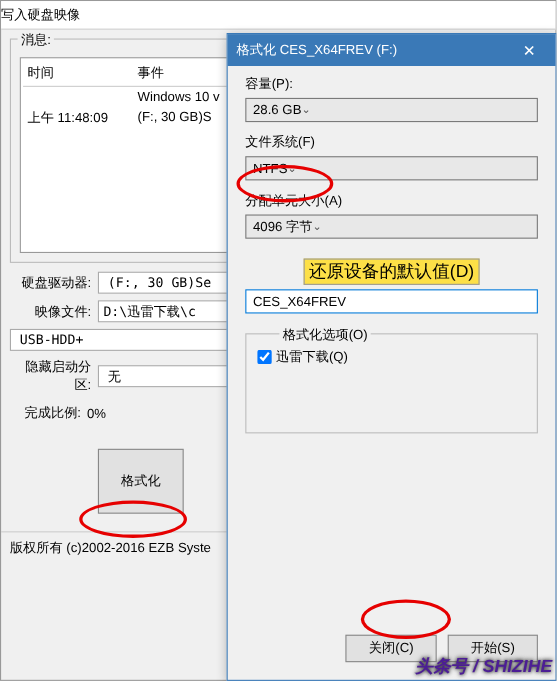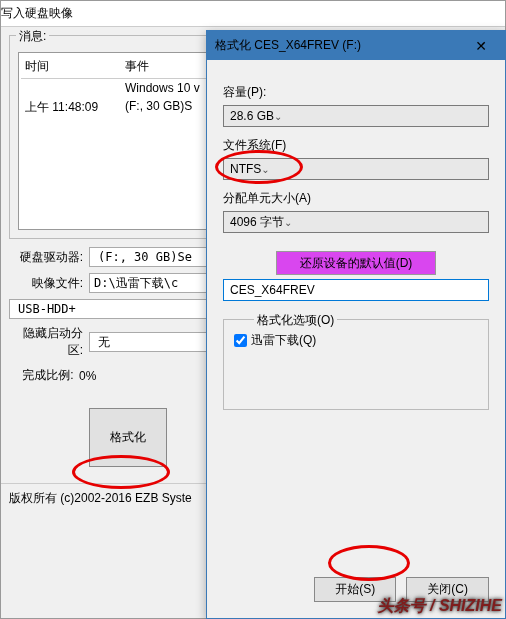--- a/index.html
+++ b/index.html
@@ -28,48 +28,48 @@
     .progress-label { width: 70px; padding-left: 8px; text-align: center; }
     .progress-pct { width: 30px; }
     
     .bottom-row { margin: 24px 0 8px; padding-left: 80px; }
     .btn { background: #e1e1e1; border: 1px solid #888; padding: 20px 20px; font-size: 12px; cursor: pointer; font-family: inherit; }
     
     .copyright { padding: 6px 8px; border-top: 1px solid #ccc; font-size: 12px; }
     
     
     .modal { position: absolute; left: 206px; top: 30px; width: 300px; height: 589px; background: #f0f0f0; border: 1px solid #3a79b7; box-shadow: 0 3px 10px rgba(0,0,0,0.3); }
-    .modal-titlebar { background: #3a79b7; color: #000000; padding: 6px 8px; display: flex; justify-content: space-between; align-items: center; font-size: 12px; }
+    .modal-titlebar { background: #3a79b7; color: #ffffff; padding: 6px 8px; display: flex; justify-content: space-between; align-items: center; font-size: 12px; }
     .close-x { width: 32px; text-align: center; cursor: pointer; font-size: 14px; }
-    .modal-body { padding: 20px 16px; }
+    .modal-body { padding: 4px 16px; }
     
     .field-label { font-size: 12px; margin-bottom: 4px; margin-top: 10px; }
     .field-label:first-child { margin-top: 4px; }
     .dropdown { width: 100%; height: 22px; border: 1px solid #7a7a7a; background: #e8e8e8; padding: 2px 6px; font-size: 12px; display: flex; justify-content: flex-start; align-items: center; cursor: pointer; }
     .dropdown-arrow { font-size: 10px; color: #555; }
     .text-input { width: 100%; height: 22px; border: 1px solid #0078d7; background: #fff; padding: 2px 6px; font-size: 12px; outline: none; }
     
-    .wide-btn { width: 160px; height: 24px; background: #d946ef; border: 1px solid #999; font-size: 12px; cursor: pointer; display: block; margin: 4px auto; font-family: inherit; }
+    .wide-btn { width: 160px; height: 24px; background: #fde047; border: 1px solid #999; font-size: 16px; cursor: pointer; display: block; margin: 4px auto; font-family: inherit; }
     
     .option-box { border: 1px solid #bbb; padding: 12px 10px 60px; margin-top: 6px; position: relative; }
     .option-legend { position: absolute; top: -8px; left: 6px; background: #f0f0f0; padding: 0 3px; font-size: 12px; margin-left: 24px; }
     .checkbox-row { display: flex; align-items: center; gap: 4px; }
     .checkbox-row input { width: 13px; height: 13px; }
     
     .modal-footer { position: absolute; bottom: 16px; right: 16px; display: flex; gap: 10px; }
     .modal-footer .btn { padding: 3px 20px; }
     
     
     .ellipse { position: absolute; border: 3px solid #e60000; border-radius: 50%; pointer-events: none; }
     .e1 { left: 215px; top: 150px; width: 88px; height: 34px; }
     .e2 { left: 72px; top: 455px; width: 98px; height: 34px; }
     .e3 { left: 328px; top: 545px; width: 82px; height: 36px; }
     
     
-    .watermark { position: absolute; right: 4px; bottom: 2px; color: #7f1d1d; font-style: italic; font-weight: bold; font-size: 16px; text-shadow: 0 0 3px #444, 0 0 5px #444; font-family: "Microsoft YaHei", sans-serif; }
+    .watermark { position: absolute; right: 4px; bottom: 2px; color: #4c1d95; font-style: italic; font-weight: bold; font-size: 16px; text-shadow: 0 0 3px #444, 0 0 5px #444; font-family: "Microsoft YaHei", sans-serif; }
   </style>
 </head>
 <body>
 
 <div class="back-window">
   <div class="back-titlebar">写入硬盘映像</div>
   <div class="back-body">
 
     <div class="groupbox">
       <span class="groupbox-legend">消息:</span>
@@ -152,22 +152,22 @@
     <div class="option-box">
       <span class="option-legend">格式化选项(O)</span>
       <label class="checkbox-row">
         <input type="checkbox" checked="" style="">
         <span>迅雷下载(Q)</span>
       </label>
     </div>
     
   </div>
   <div class="modal-footer">
+    <button class="btn">关闭(C)</button>
     <button class="btn">开始(S)</button>
-    <button class="btn">关闭(C)</button>
   </div>
 </div>
 
 <div class="ellipse e1"></div>
 <div class="ellipse e2"></div>
 <div class="ellipse e3"></div>
 
 <div class="watermark">头条号 / SHIZIHE</div>
 
 </body></html>

